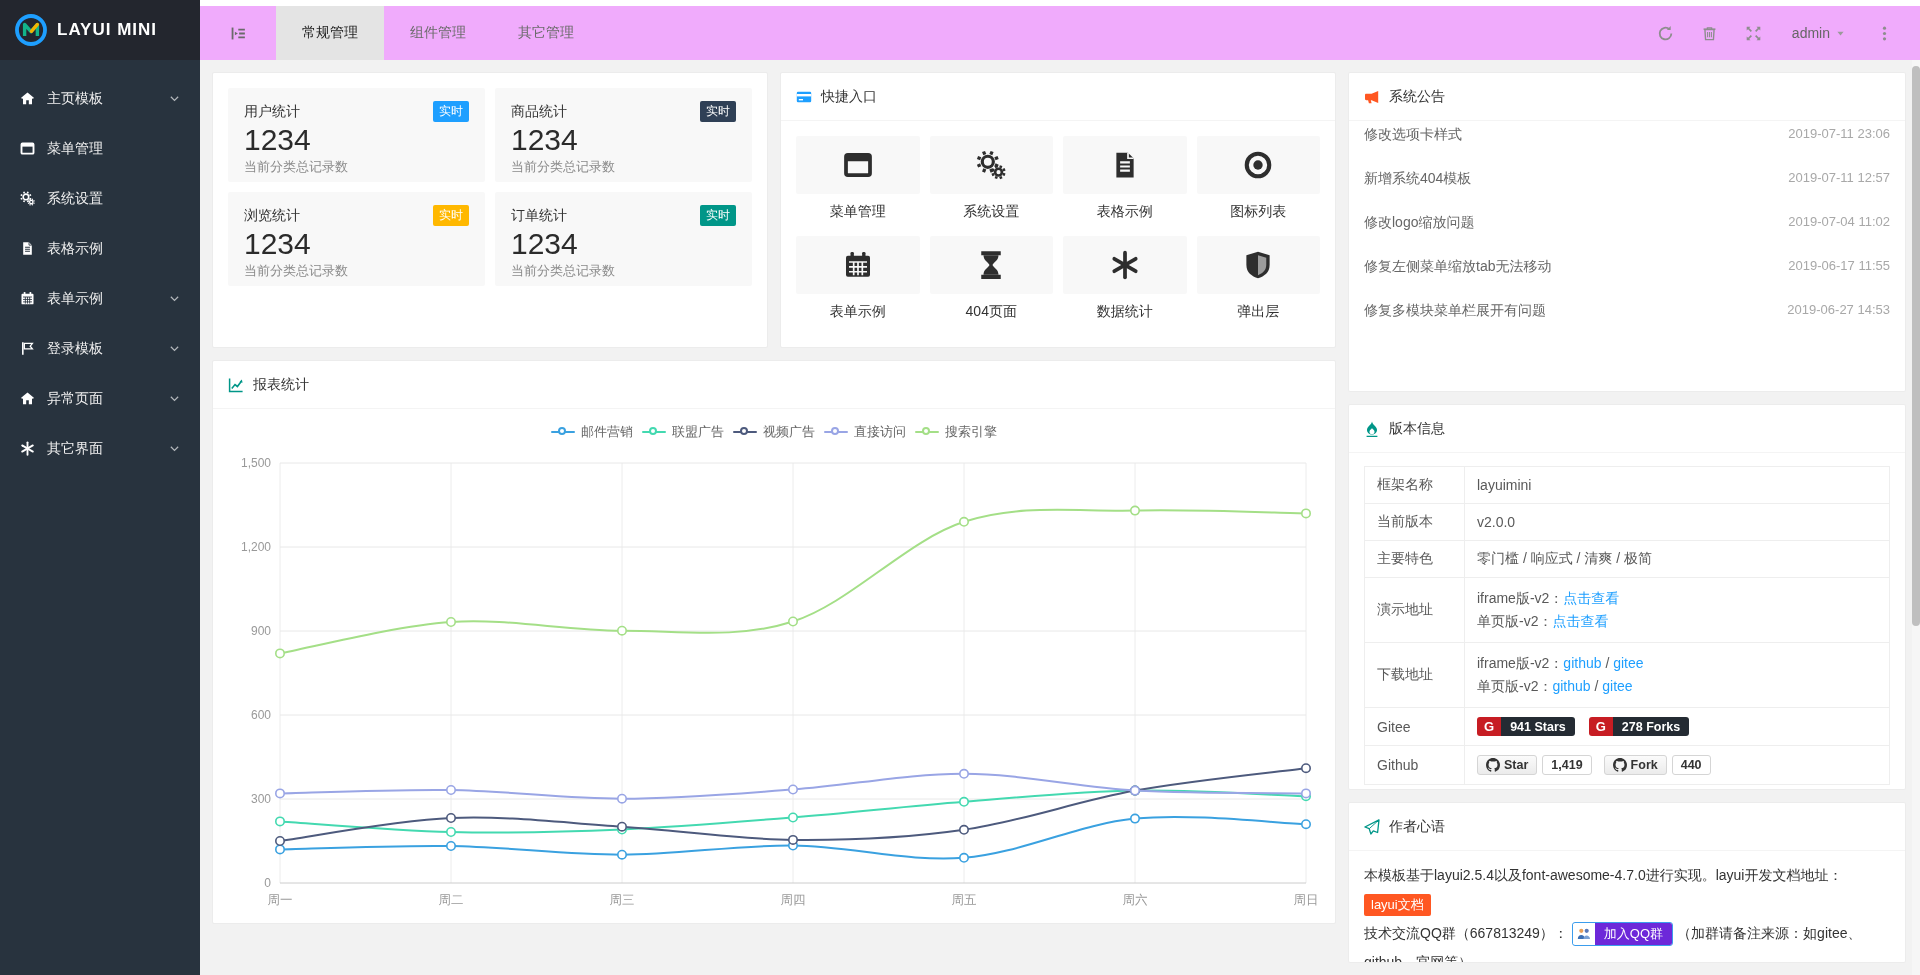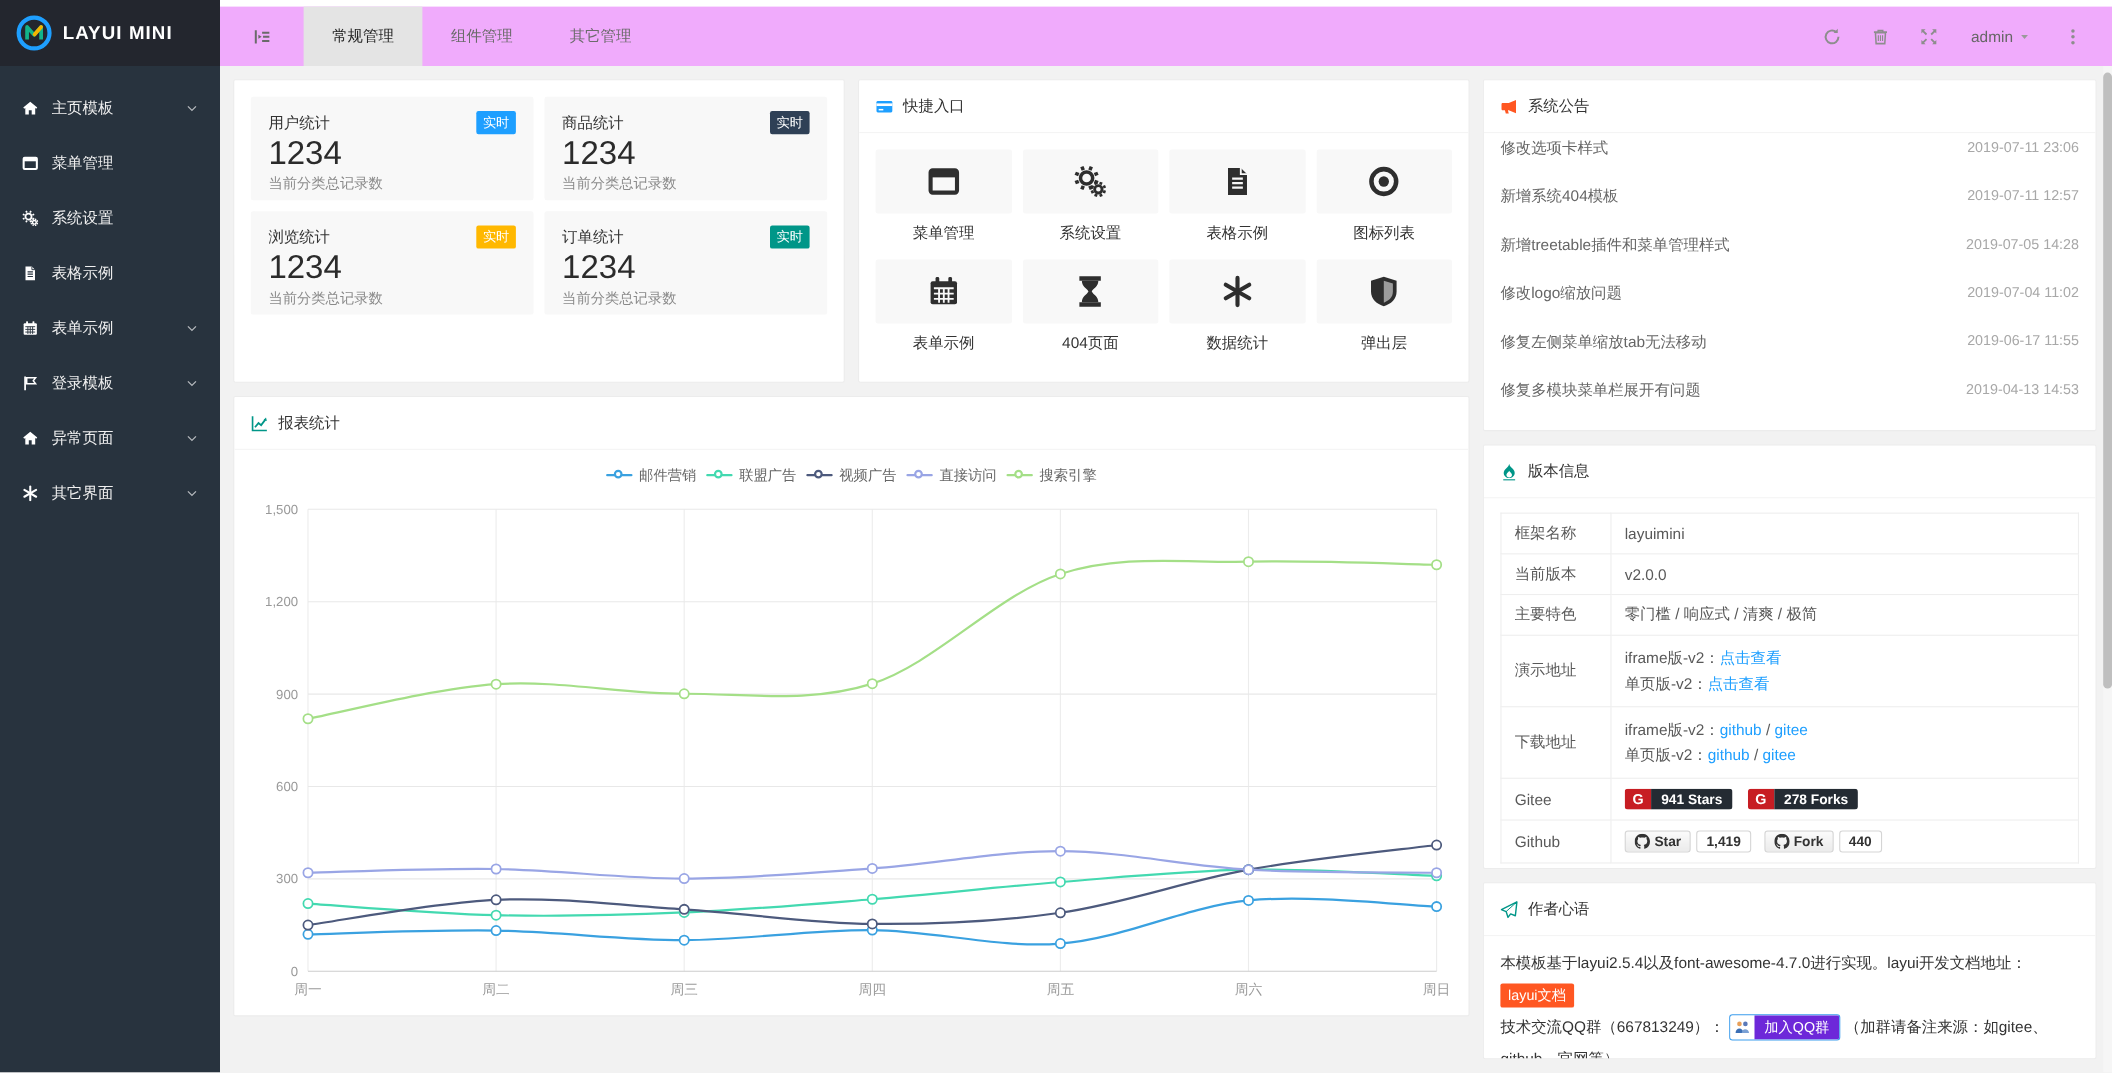--- a/index.html
+++ b/index.html
@@ -589,34 +589,30 @@
       <div class="an-list" id="an-list">
           <div class="an-row">
      <span class="an-text">修改选项卡样式</span>
      <span class="an-time">2019-07-11 23:06</span>
    </div>
           <div class="an-row">
      <span class="an-text">新增系统404模板</span>
      <span class="an-time">2019-07-11 12:57</span>
    </div>
           <div class="an-row">
-     <span class="an-text">新增treetable插件和菜单管理样式</span>
-     <span class="an-time">2019-07-05 14:28</span>
-   </div>
-          <div class="an-row">
      <span class="an-text">修改logo缩放问题</span>
      <span class="an-time">2019-07-04 11:02</span>
    </div>
           <div class="an-row">
      <span class="an-text">修复左侧菜单缩放tab无法移动</span>
      <span class="an-time">2019-06-17 11:55</span>
    </div>
           <div class="an-row">
      <span class="an-text">修复多模块菜单栏展开有问题</span>
-     <span class="an-time">2019-04-13 14:53</span>
+     <span class="an-time">2019-06-27 14:53</span>
    </div>
         </div>
     </section>
 
     <section class="card ver-card">
       <div class="card-hd">
         <span class="card-ico" style="color:#009688">
             <svg viewBox="0 0 16 16">
               <path d="M8 .6c.4 2.2 2 3.4 3.2 4.6 1.1 1.2 1.8 2.3 1.8 3.8 0 2.6-2.2 4.6-5 4.6s-5-2-5-4.6c0-1.8.9-3 2.2-4.2C6.4 3.7 7.7 2.6 8 .6z" fill="currentColor"></path>
               <path d="M8 13.2c-1.4 0-2.5-1-2.5-2.3 0-1 .6-1.6 1.2-2.3.5-.5 1-1 1.3-1.7.3.7.8 1.2 1.3 1.7.6.7 1.2 1.3 1.2 2.3 0 1.3-1.1 2.3-2.5 2.3z" fill="var(--carve)"></path>

